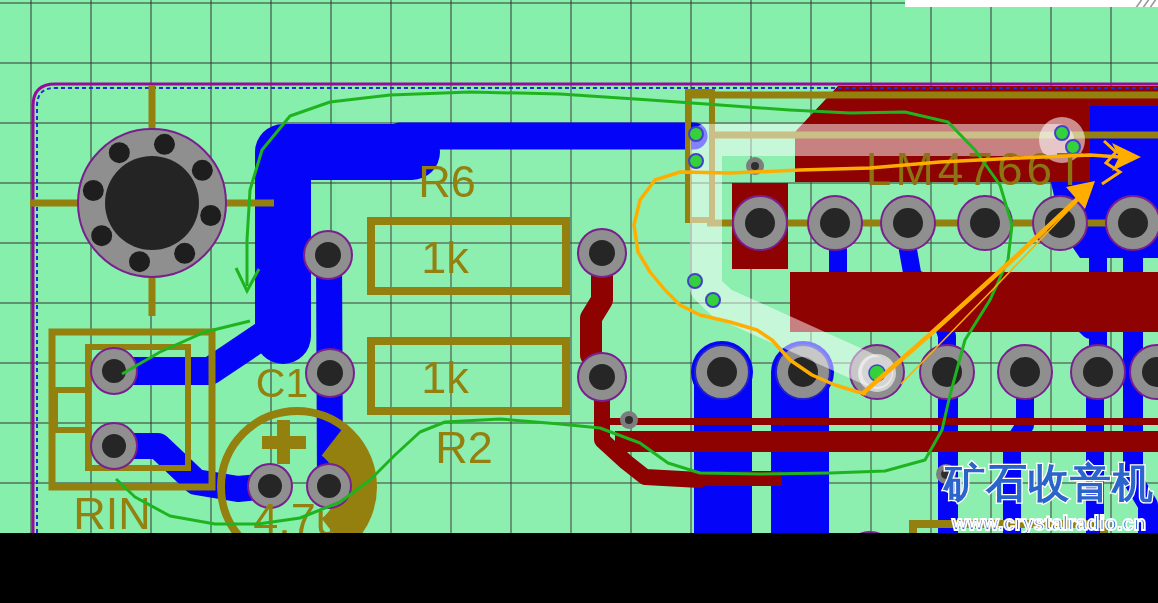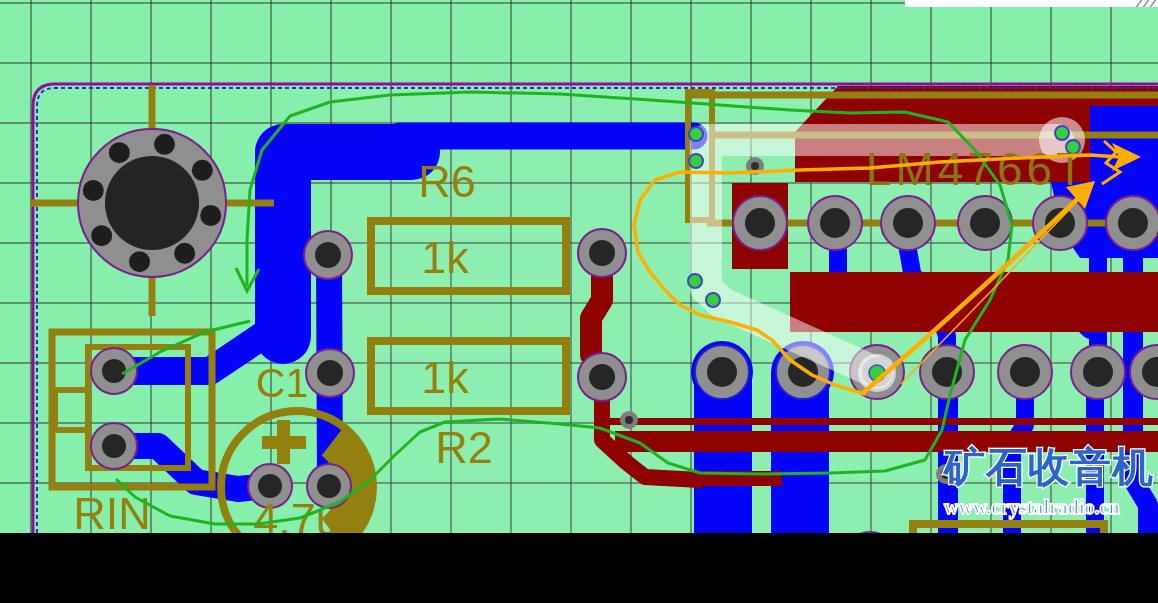--- a/index.html
+++ b/index.html
@@ -1,19 +1,19 @@
 <!DOCTYPE html>
 <html><head>
 <meta charset="utf-8">
 <style>
   html,body{margin:0;padding:0;background:#000;}
   #stage{position:relative;width:1158px;height:533px;overflow:hidden;background:#86efac;
          font-family:"Liberation Sans",sans-serif;}
   #pcb{position:absolute;left:0;top:0;}
-  #watermark{position:absolute;right:4px;bottom:16px;text-align:left;pointer-events:none;line-height:1;font-family:Liberation Serif, serif;}
+  #watermark{position:absolute;right:4px;bottom:0;text-align:center;pointer-events:none;line-height:1;}
   #wm-line1{display:block;font-size:41px;font-weight:bold;letter-spacing:1px;
             -webkit-text-stroke:2.5px #ffffff;paint-order:stroke;}
   #wm-line2{display:block;font-size:20px;font-weight:bold;margin-top:9px;
             -webkit-text-stroke:1.8px #ffffff;}
   #topbar{position:absolute;top:0;left:905px;width:253px;height:7px;background:#fff;}
   .hatch{position:absolute;top:0;width:2px;height:7px;background:#9a9a9a;transform:skewX(-35deg);}
 </style>
 </head>
 <body>
 

